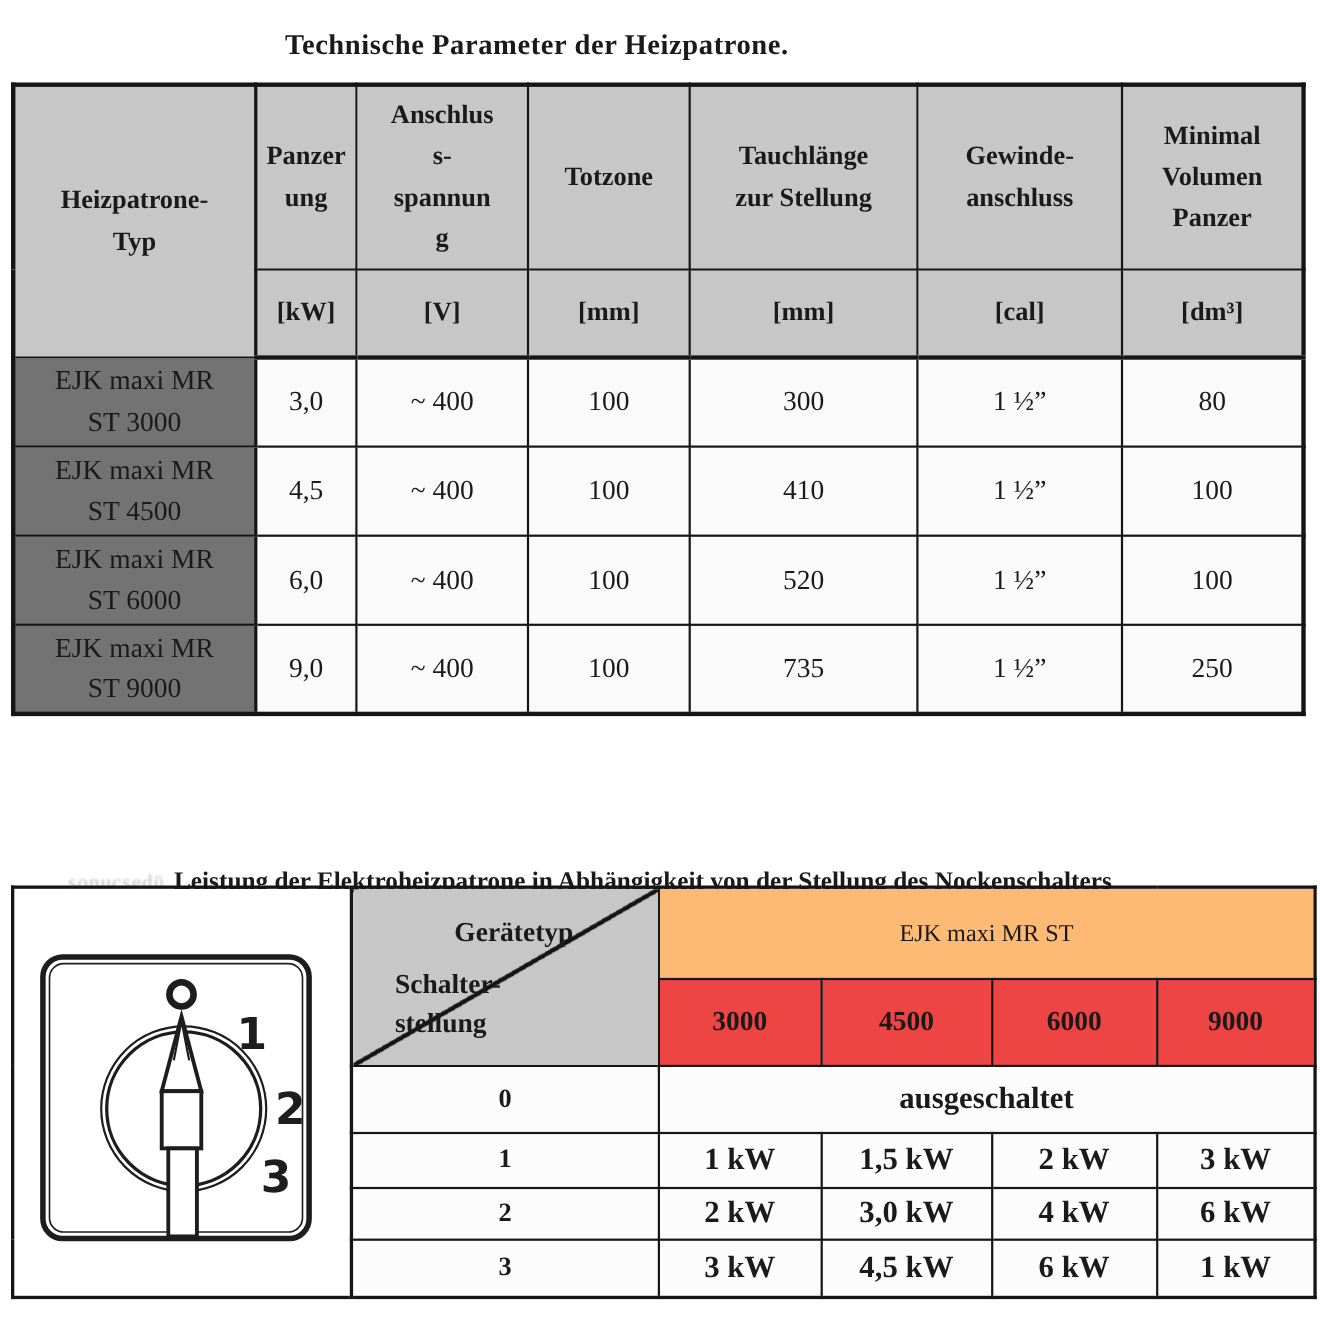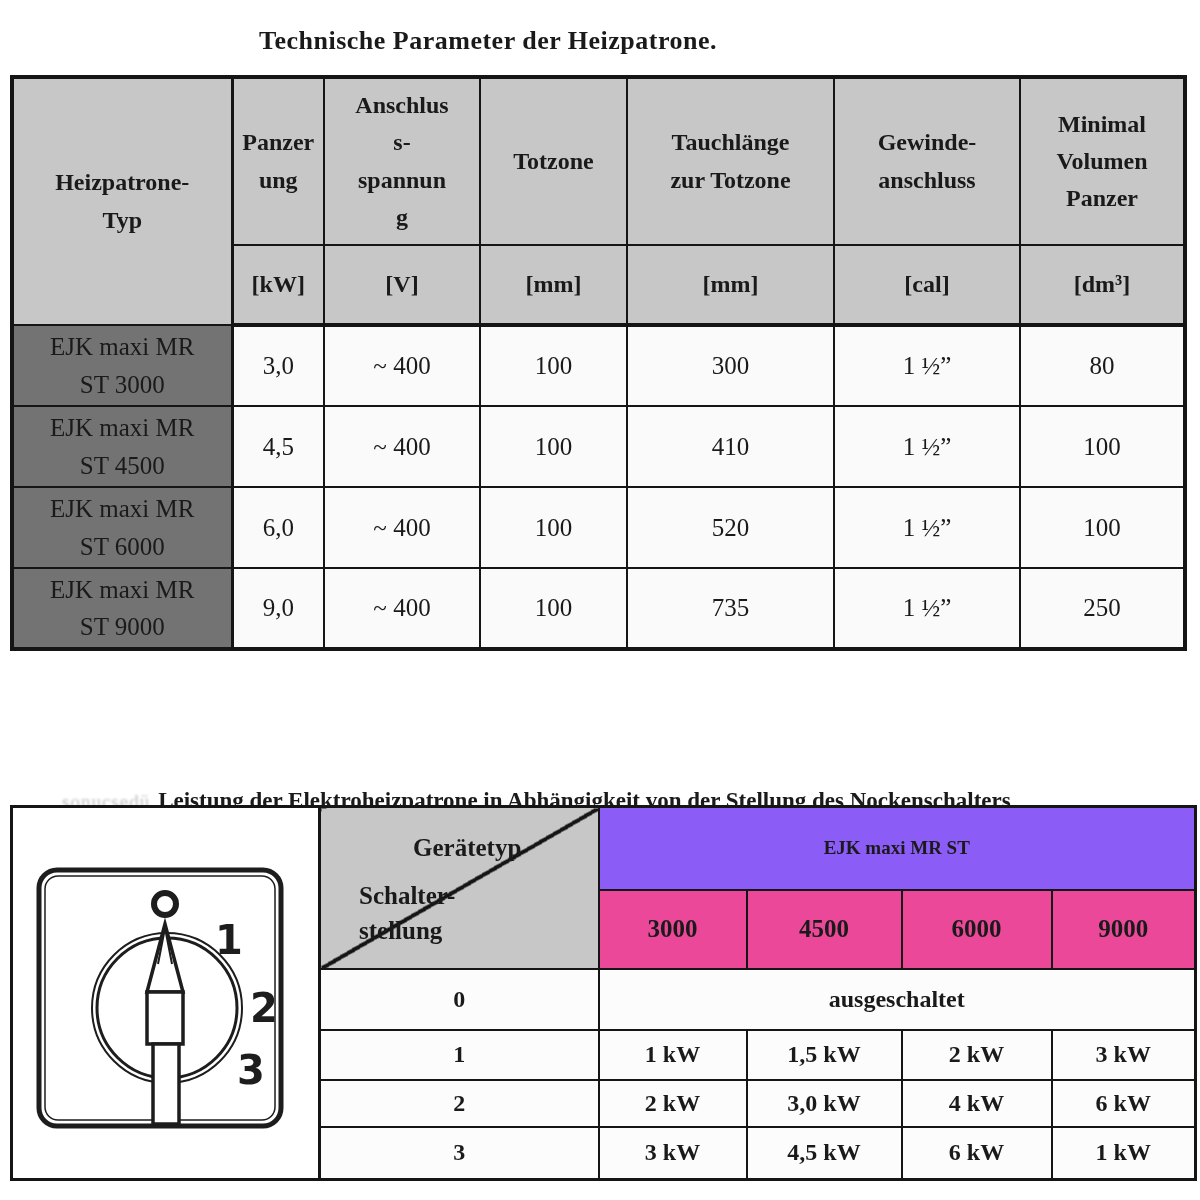--- a/index.html
+++ b/index.html
@@ -39,24 +39,24 @@
   .colsep{border-right:3px solid #151515 !important;}
   
   .t2{
     position:absolute;left:10px;top:805px;width:1184px;
     border:3px solid #151515;
   }
   .t2 td{
     border:2px solid #151515;text-align:center;vertical-align:middle;
     padding:0 2px;overflow:hidden;
   }
-  .t2 .ghdr{background:#8b5cf6;font-weight:bold;font-size:19px;}
-  .t2 .model{background:#ec4899;font-weight:bold;font-size:25px;}
+  .t2 .ghdr{background:#fdba74;font-weight:normal;font-size:22px;}
+  .t2 .model{background:#ef4444;font-weight:bold;font-size:25px;}
   .t2 .pos{background:#fcfcfc;font-weight:bold;font-size:24px;}
-  .t2 .kw{background:#fcfcfc;font-weight:bold;font-size:24px;}
+  .t2 .kw{background:#fcfcfc;font-weight:bold;font-size:28px;}
   .corner{
     background:
       linear-gradient(to bottom right,
         rgba(0,0,0,0) calc(50% - 2px),
         #151515 calc(50% - 2px),
         #151515 calc(50% + 2px),
         rgba(0,0,0,0) calc(50% + 2px)),
       #c7c7c7;
     position:relative;
   }
@@ -90,21 +90,21 @@
     <td class="hdr preline colsep" rowspan="2">Heizpatrone-
 Typ</td>
     <td class="hdr preline">Panzer
 ung</td>
     <td class="hdr preline">Anschlus
 s-
 spannun
 g</td>
     <td class="hdr preline">Totzone</td>
     <td class="hdr preline">Tauchlänge
-zur Totzone</td>
+zur Stellung</td>
     <td class="hdr preline">Gewinde-
 anschluss</td>
     <td class="hdr preline">Minimal
 Volumen
 Panzer</td>
   </tr>
   <tr style="height:80px">
     <td class="unit">[kW]</td>
     <td class="unit">[V]</td>
     <td class="unit">[mm]</td>

